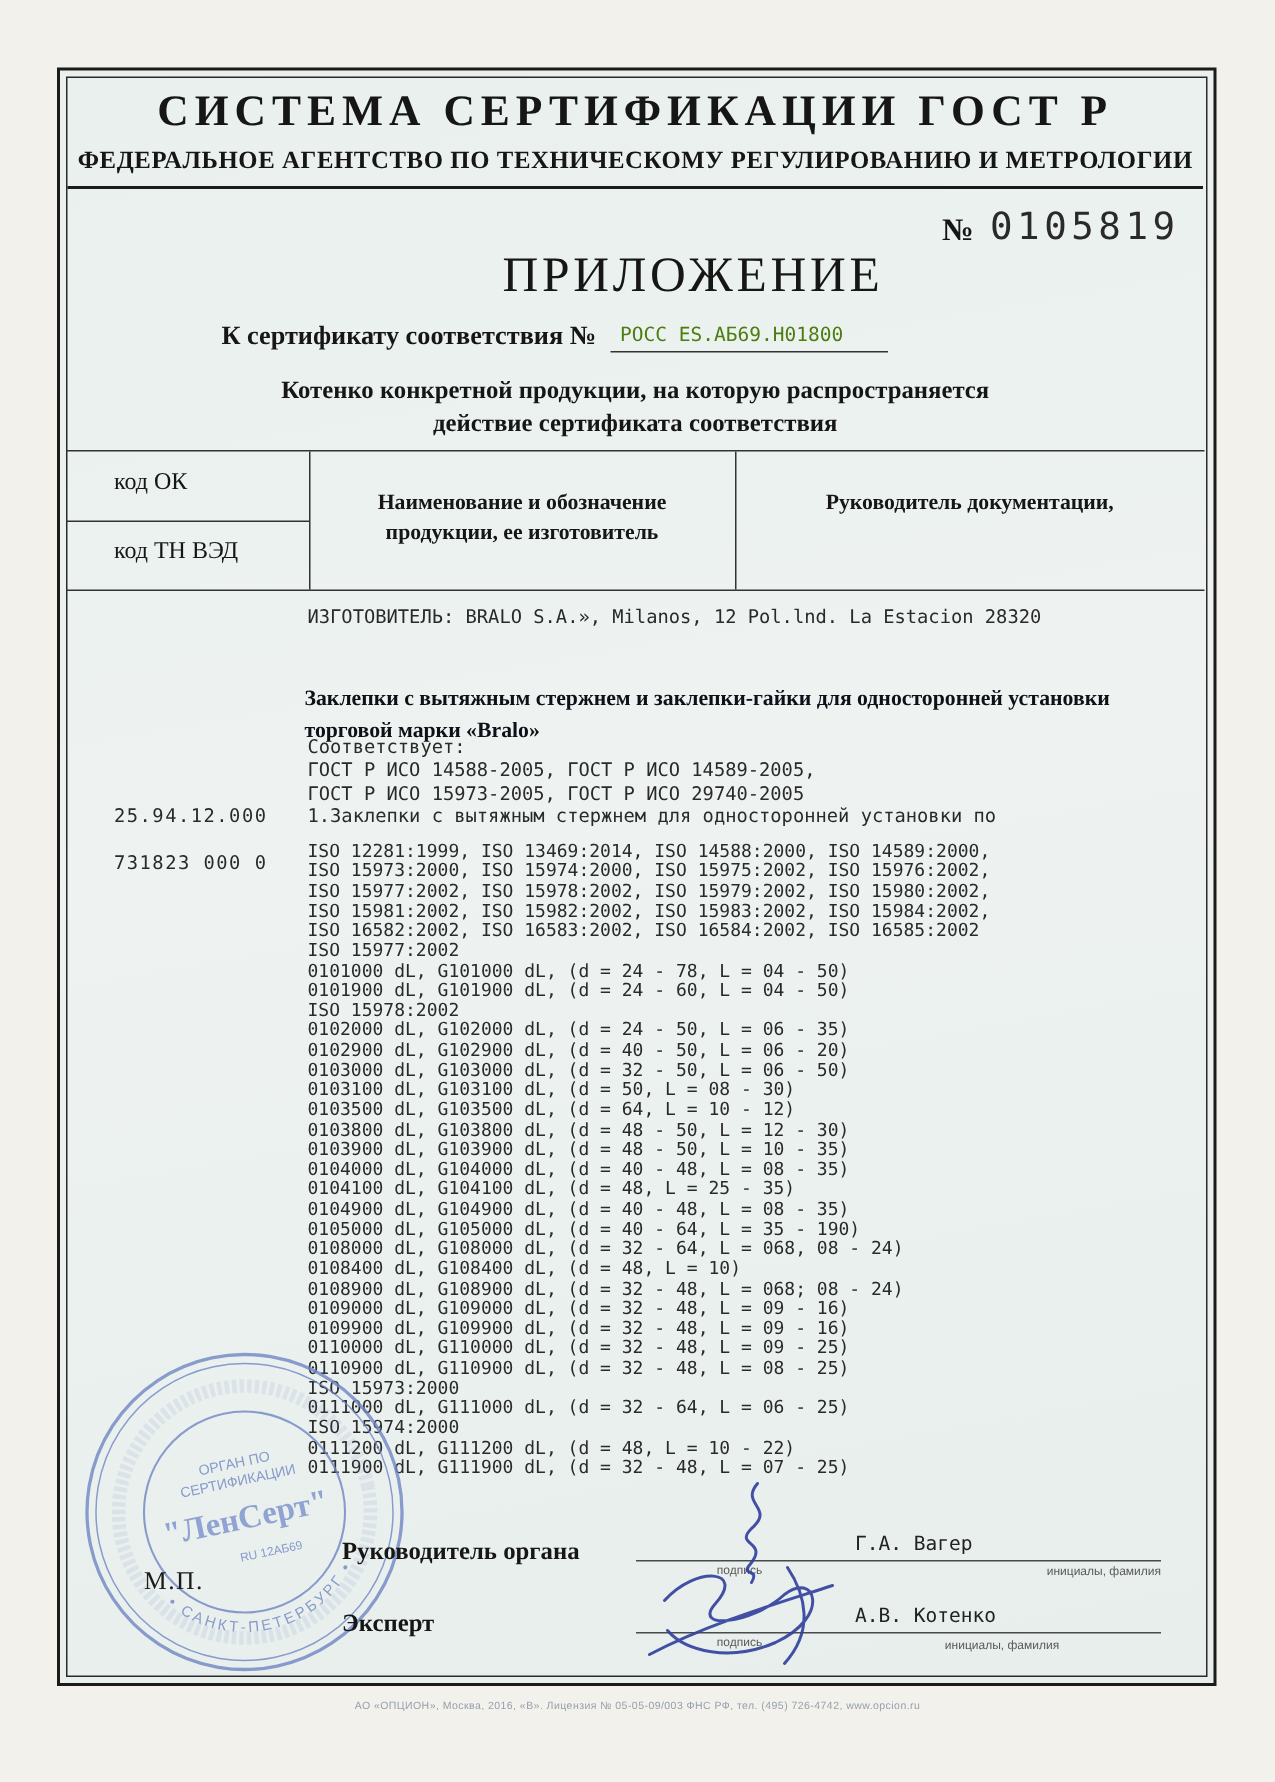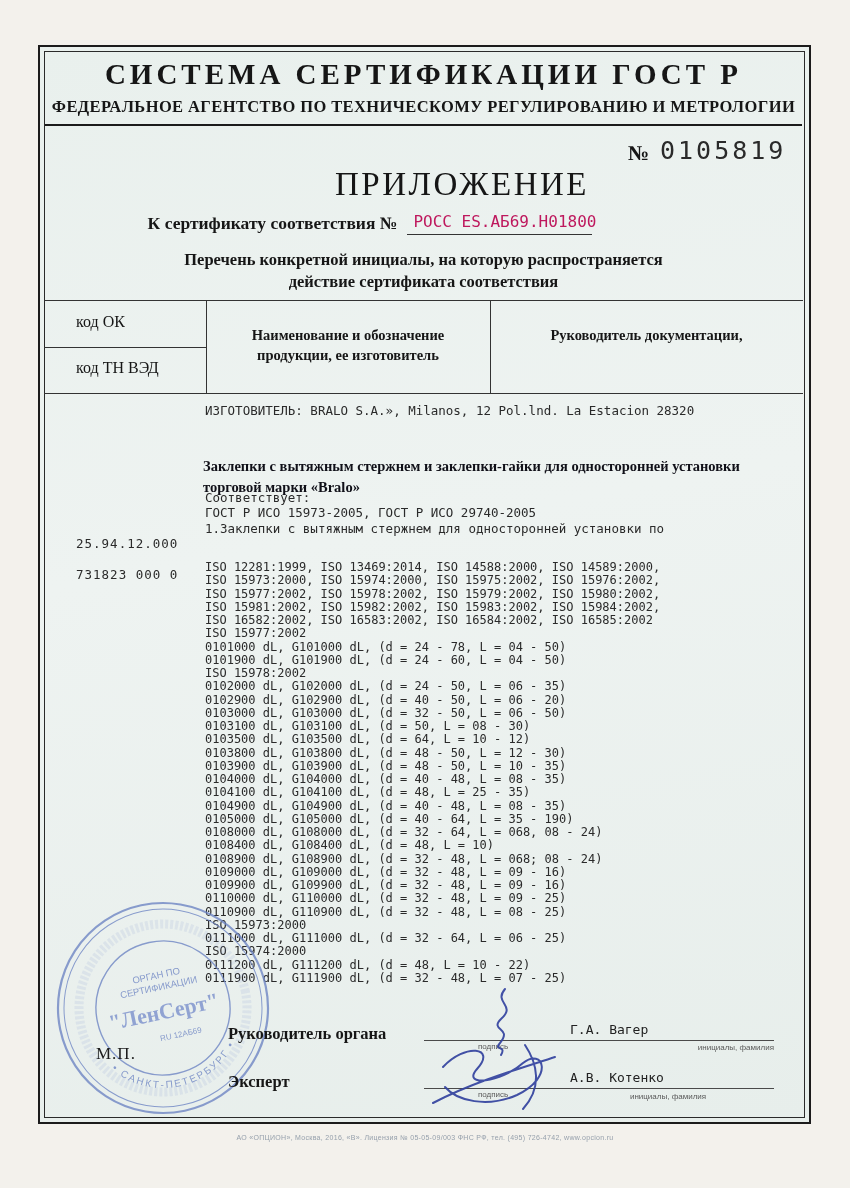--- a/index.html
+++ b/index.html
@@ -16,21 +16,21 @@
   .hrule{left:45px;top:124px;width:757px;height:2px;background:#1b1b1b;}
   .num-label{left:628px;top:141px;font-size:21px;font-weight:bold;}
   .num-value{left:660px;top:136px;font-family:"DejaVu Sans Mono","Liberation Mono",monospace;
              font-size:25px;letter-spacing:3px;color:#e33a4e;}
   .app-title{left:38px;top:166px;width:848px;text-align:center;font-size:33px;font-weight:normal;letter-spacing:2.5px;}
   .cert-ref{left:38px;top:206px;width:664px;text-align:center;}
   .cert-ref .lbl{font-size:17.5px;font-weight:bold;}
   .cert-ref .blank{display:inline-block;position:relative;width:185px;height:28px;margin-left:10px;
                    border-bottom:1.5px solid #333;vertical-align:-6px;}
   .cert-ref .val{position:absolute;left:6px;bottom:3px;white-space:nowrap;
-                 font-family:"DejaVu Sans Mono","Liberation Mono",monospace;font-size:16px;color:#be185d;}
+                 font-family:"DejaVu Sans Mono","Liberation Mono",monospace;font-size:13px;color:#4d7c0f;}
   .subhead{left:38px;width:771px;text-align:center;font-size:16.5px;font-weight:bold;}
   
   .tbl{left:44px;top:300px;width:759px;height:92px;border-top:1.5px solid #333;border-bottom:1.5px solid #333;}
   .tbl .v1{position:absolute;left:162px;top:0;bottom:0;width:1px;background:#333;}
   .tbl .v2{position:absolute;left:446px;top:0;bottom:0;width:1px;background:#333;}
   .tbl .h1{position:absolute;left:0;top:46px;width:162px;height:1px;background:#333;}
   .tbl .cell-lbl{position:absolute;font-size:16px;}
   .tbl .hdr{position:absolute;text-align:center;font-size:14.5px;font-weight:600;line-height:20px;}
   
   .mono{font-family:"DejaVu Sans Mono","Liberation Mono",monospace;color:#2a2a2a;white-space:pre;}
@@ -65,21 +65,21 @@
 
 <div class="abs num-label">№</div>
 <div class="abs num-value mono">0105819</div>
 
 <div class="abs app-title">ПРИЛОЖЕНИЕ</div>
 
 <div class="abs cert-ref">
   <span class="lbl">К сертификату соответствия №</span><span class="blank"><span class="val">РОСС ES.АБ69.Н01800</span></span>
 </div>
 
-<div class="abs subhead" style="top:250px">Перечень конкретной инициалы,  на которую распространяется</div>
+<div class="abs subhead" style="top:250px">Котенко конкретной продукции,  на которую распространяется</div>
 <div class="abs subhead" style="top:272px">действие сертификата соответствия</div>
 
 <div class="abs tbl">
   <div class="v1"></div>
   <div class="v2"></div>
   <div class="h1"></div>
   <div class="cell-lbl" style="left:32px;top:12px">код ОК</div>
   <div class="cell-lbl" style="left:32px;top:58px">код ТН ВЭД</div>
   <div class="hdr" style="left:162px;top:24px;width:284px">
     <div>Наименование и обозначение</div>
@@ -91,21 +91,21 @@
 </div>
 
 <div class="abs mono code" style="top:536px">25.94.12.000</div>
 <div class="abs mono code" style="top:567px">731823 000 0</div>
 
 <div class="abs mono man"><div>ИЗГОТОВИТЕЛЬ: BRALO S.A.», Milanos, 12 Pol.lnd. La Estacion 28320</div></div>
 <div class="abs prod">
     <div>Заклепки с вытяжным стержнем и заклепки-гайки для односторонней установки</div>
     <div>торговой марки «Bralo»</div>
   </div>
-<div class="abs mono conf"><div>Соответствует:</div><div>ГОСТ Р ИСО 15973-2005, ГОСТ Р ИСО 29740-2005</div><div>1.Заклепки с вытяжным стержнем для односторонней установки по</div></div>
+<div class="abs mono conf"><div>Соответствует:</div><div>ГОСТ Р ИСО 14588-2005, ГОСТ Р ИСО 14589-2005,</div><div>ГОСТ Р ИСО 15973-2005, ГОСТ Р ИСО 29740-2005</div><div>1.Заклепки с вытяжным стержнем для односторонней установки по</div></div>
 <div class="abs mono isol"><div>ISO 12281:1999, ISO 13469:2014, ISO 14588:2000, ISO 14589:2000,</div><div>ISO 15973:2000, ISO 15974:2000, ISO 15975:2002, ISO 15976:2002,</div><div>ISO 15977:2002, ISO 15978:2002, ISO 15979:2002, ISO 15980:2002,</div><div>ISO 15981:2002, ISO 15982:2002, ISO 15983:2002, ISO 15984:2002,</div><div>ISO 16582:2002, ISO 16583:2002, ISO 16584:2002, ISO 16585:2002</div><div>ISO 15977:2002</div><div>0101000 dL, G101000 dL, (d = 24 - 78, L = 04 - 50)</div><div>0101900 dL, G101900 dL, (d = 24 - 60, L = 04 - 50)</div><div>ISO 15978:2002</div><div>0102000 dL, G102000 dL, (d = 24 - 50, L = 06 - 35)</div><div>0102900 dL, G102900 dL, (d = 40 - 50, L = 06 - 20)</div><div>0103000 dL, G103000 dL, (d = 32 - 50, L = 06 - 50)</div><div>0103100 dL, G103100 dL, (d = 50, L = 08 - 30)</div><div>0103500 dL, G103500 dL, (d = 64, L = 10 - 12)</div><div>0103800 dL, G103800 dL, (d = 48 - 50, L = 12 - 30)</div><div>0103900 dL, G103900 dL, (d = 48 - 50, L = 10 - 35)</div><div>0104000 dL, G104000 dL, (d = 40 - 48, L = 08 - 35)</div><div>0104100 dL, G104100 dL, (d = 48, L = 25 - 35)</div><div>0104900 dL, G104900 dL, (d = 40 - 48, L = 08 - 35)</div><div>0105000 dL, G105000 dL, (d = 40 - 64, L = 35 - 190)</div><div>0108000 dL, G108000 dL, (d = 32 - 64, L = 068, 08 - 24)</div><div>0108400 dL, G108400 dL, (d = 48, L = 10)</div><div>0108900 dL, G108900 dL, (d = 32 - 48, L = 068; 08 - 24)</div><div>0109000 dL, G109000 dL, (d = 32 - 48, L = 09 - 16)</div><div>0109900 dL, G109900 dL, (d = 32 - 48, L = 09 - 16)</div><div>0110000 dL, G110000 dL, (d = 32 - 48, L = 09 - 25)</div><div>0110900 dL, G110900 dL, (d = 32 - 48, L = 08 - 25)</div><div>ISO 15973:2000</div><div>0111000 dL, G111000 dL, (d = 32 - 64, L = 06 - 25)</div><div>ISO 15974:2000</div><div>0111200 dL, G111200 dL, (d = 48, L = 10 - 22)</div><div>0111900 dL, G111900 dL, (d = 32 - 48, L = 07 - 25)</div></div>
 
 <svg class="abs stamp" viewBox="0 0 226 226">
   <g stroke="#6f86c4" fill="none" transform="rotate(-12 113 113)">
     <circle cx="113" cy="113" r="105" stroke-width="2.2"></circle>
     <circle cx="113" cy="113" r="99" stroke-width="1"></circle>
     <circle cx="113" cy="113" r="67" stroke-width="1.4"></circle>
     <circle cx="113" cy="113" r="84" stroke-width="9" stroke-opacity=".16" stroke-dasharray="3 2"></circle>
     <defs>
       <path id="arcB" d="M 33,113 a 80,80 0 0,0 160,0"></path>

